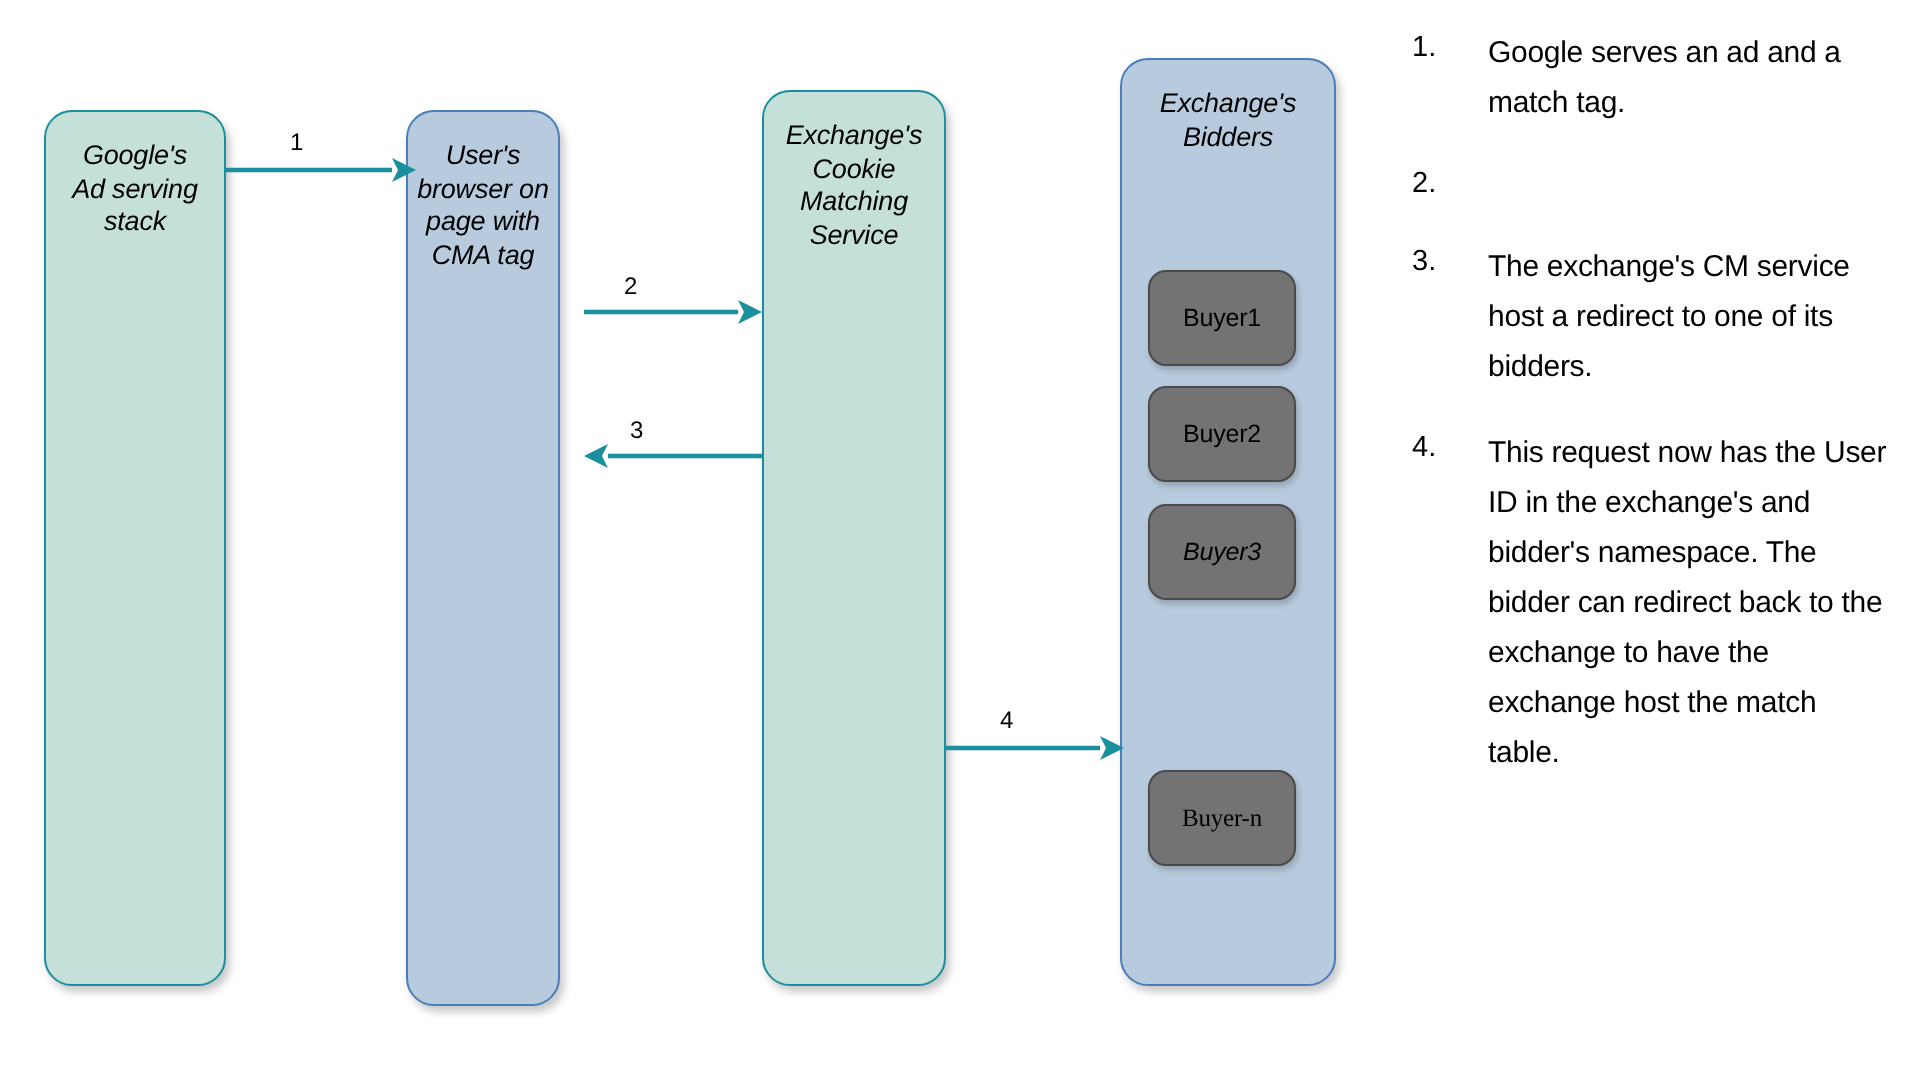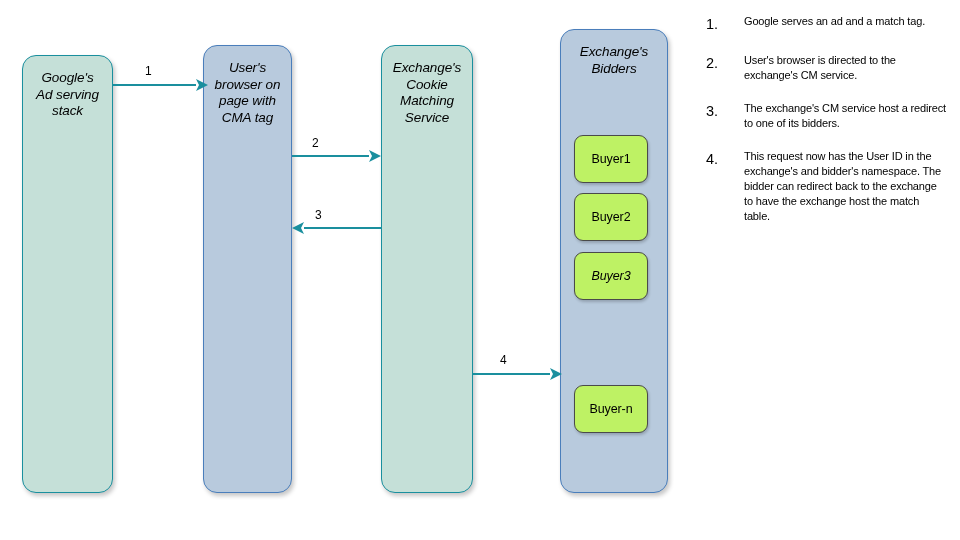--- a/index.html
+++ b/index.html
@@ -42,46 +42,46 @@
   .node-green {
     background: #c5e0d8;
     border: 1.2px solid #1a8f9e;
   }
   .node-blue {
     background: #b8cadd;
     border: 1.2px solid #4a7ebb;
   }
 
   #node-google  { left: 22px;  top: 55px;  width: 91px;  height: 438px; }
-  #node-browser { left: 203px; top: 45px;  width: 89px;  height: 448px; }
+  #node-browser { left: 203px; top: 55px;  width: 77px;  height: 448px; }
   #node-cms     { left: 381px; top: 45px;  width: 92px;  height: 448px; }
   #node-bidders { left: 560px; top: 29px;  width: 108px; height: 464px; }
 
   
   .buyer {
     position: absolute;
     box-sizing: border-box;
     width: 74px;
     height: 48px;
     left: 574px;
-    background: #bef264;
+    background: #737373;
     border: 1.1px solid #4a4a4a;
     border-radius: 9px;
     display: flex;
     align-items: center;
     justify-content: center;
     font-size: 12.5px;
     line-height: 15px;
     letter-spacing: -0.1px;
     box-shadow: 1px 2px 3px rgba(0,0,0,0.20);
   }
   #buyer-0 { top: 135px; }
   #buyer-1 { top: 193px; align-items: center; }
   #buyer-2 { top: 252px; font-style: italic; }
-  #buyer-3 { top: 385px; }
+  #buyer-3 { top: 385px; font-family: Liberation Serif, serif; }
 
   
   .arrow-svg {
     position: absolute;
     left: 0; top: 0;
     width: 960px;
     height: 540px;
     overflow: visible;
     pointer-events: none;
   }
@@ -117,22 +117,22 @@
   }
   .legend-num {
     width: 38px;
     flex: 0 0 38px;
     font-size: 14.5px;
     line-height: 21px;
     text-align: left;
   }
   .legend-text {
     flex: 1 1 auto;
-    font-size: 11px;
-    line-height: 15px;
+    font-size: 15px;
+    line-height: 25px;
     letter-spacing: -0.15px;
   }
 </style>
 </head>
 <body>
 
 <div id="canvas">
 
   <div class="node node-green" id="node-google">
     <span class="label">Google's<br>Ad serving<br>stack</span>
@@ -191,21 +191,20 @@
   <span class="arrow-label" id="arrow-label-3">3</span>
   <span class="arrow-label" id="arrow-label-4">4</span>
 
   <div id="legend">
     <div class="legend-item">
       <span class="legend-num">1.</span>
       <span class="legend-text">Google serves an ad and a match tag.</span>
     </div>
     <div class="legend-item">
       <span class="legend-num">2.</span>
-      <span class="legend-text">User's browser is directed to the exchange's CM service.</span>
     </div>
     <div class="legend-item">
       <span class="legend-num">3.</span>
       <span class="legend-text">The exchange's CM service host a redirect to one of its bidders.</span>
     </div>
     <div class="legend-item">
       <span class="legend-num">4.</span>
       <span class="legend-text">This request now has the User ID in the exchange's and bidder's namespace. The bidder can redirect back to the exchange to have the exchange host the match table.</span>
     </div>
   </div>

